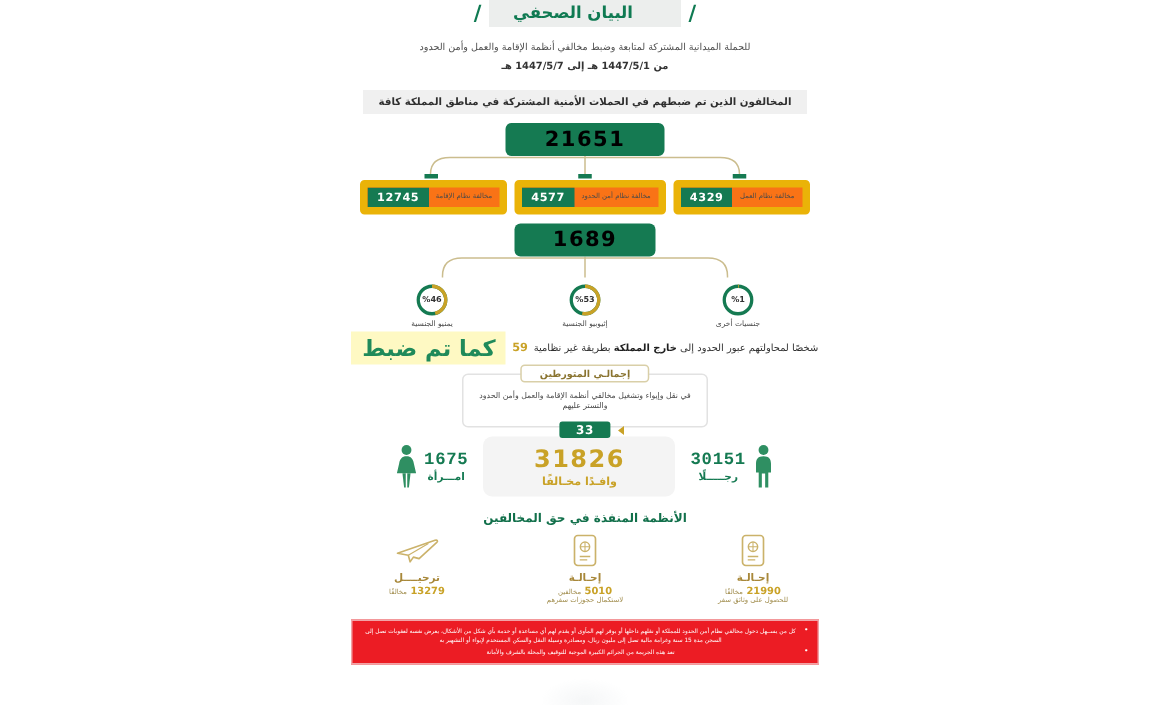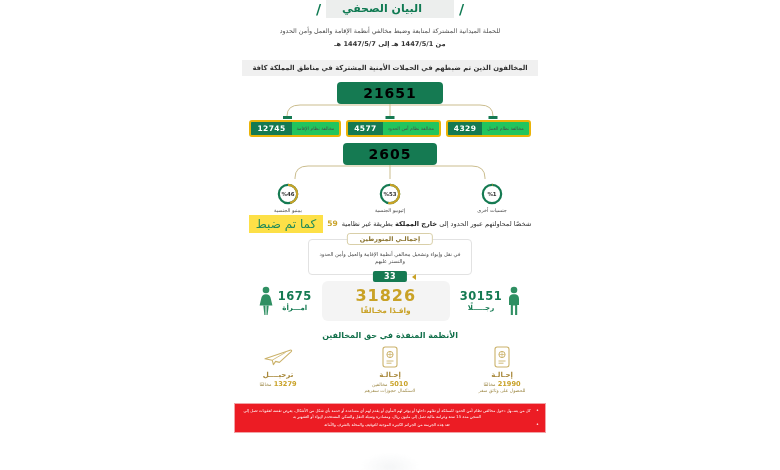--- a/index.html
+++ b/index.html
@@ -114,24 +114,24 @@
   
   .chips {
     display: flex;
     justify-content: center;
     gap: 5px;
     margin-top: 0px;
   }
   .chip {
     display: flex;
     align-items: stretch;
-    border: 2px solid #eab308;
+    border: 5px solid #eab308;
     border-radius: 3px;
     overflow: hidden;
-    background: #22c55e;
+    background: #f97316;
     height: 13px;
   }
   .chip-num {
     background: #157a52;
     color: #ffffff;
     font-size: 7.5px;
     font-weight: bold;
     padding: 0 6px;
     display: flex;
     align-items: center;
@@ -179,24 +179,24 @@
 
   
   .kama-row {
     display: flex;
     align-items: center;
     justify-content: center;
     gap: 4px;
     margin-top: 2px;
   }
   .kama-tag {
-    background: #fde047;
+    background: #fef9c3;
     color: #1f8a5a;
-    font-size: 12px;
-    font-weight: normal;
+    font-size: 15px;
+    font-weight: bold;
     padding: 2px 7px;
     white-space: nowrap;
   }
   .kama-txt {
     font-size: 6.6px;
     color: #2f2f2f;
     white-space: nowrap;
   }
   .kama-txt b { color: #1f1f1f; }
   .kama-num {
@@ -282,21 +282,21 @@
     justify-content: center;
     margin-top: 6px;
     gap: 0px;
   }
   .pgroup { display: flex; align-items: center; gap: 4px; }
   .pnum {
     text-align: center;
     color: #157a52;
     line-height: 1.15;
   }
-  .pnum .n { font-size: 11.5px; font-weight: bold; letter-spacing: .5px; }
+  .pnum .n { font-size: 11.5px; font-weight: bold; letter-spacing: .5px; font-family: Liberation Mono, monospace; }
   .pnum .t { font-size: 7px; font-weight: bold; letter-spacing: 2px; }
   .center-stat {
     background: #f4f4f4;
     border-radius: 6px;
     padding: 6px 16px;
     margin: 0 10px;
     text-align: center;
     min-width: 96px;
   }
   .center-stat .n {
@@ -441,21 +441,21 @@
         <span class="chip-num">4577</span>
       </div>
       <div class="chip">
         <span class="chip-lbl">مخالفة نظام الإقامة</span>
         <span class="chip-num">12745</span>
       </div>
     </div>
 
 
     <div style="margin-top:6px;">
-      <div class="pill">2605</div>
+      <div class="pill">1689</div>
     </div>
 
     <svg class="connector" width="250" height="16" viewBox="0 0 250 16">
       <path d="M125 0 V14" stroke="#cbbd8e" stroke-width="1" fill="none"></path>
       <path d="M125 1 H 207 Q 220 1 220 13 V 14" stroke="#cbbd8e" stroke-width="1" fill="none"></path>
       <path d="M125 1 H 43 Q 30 1 30 13 V 14" stroke="#cbbd8e" stroke-width="1" fill="none"></path>
     </svg>
 
     <div class="donuts">
       <div class="donut-cell">

